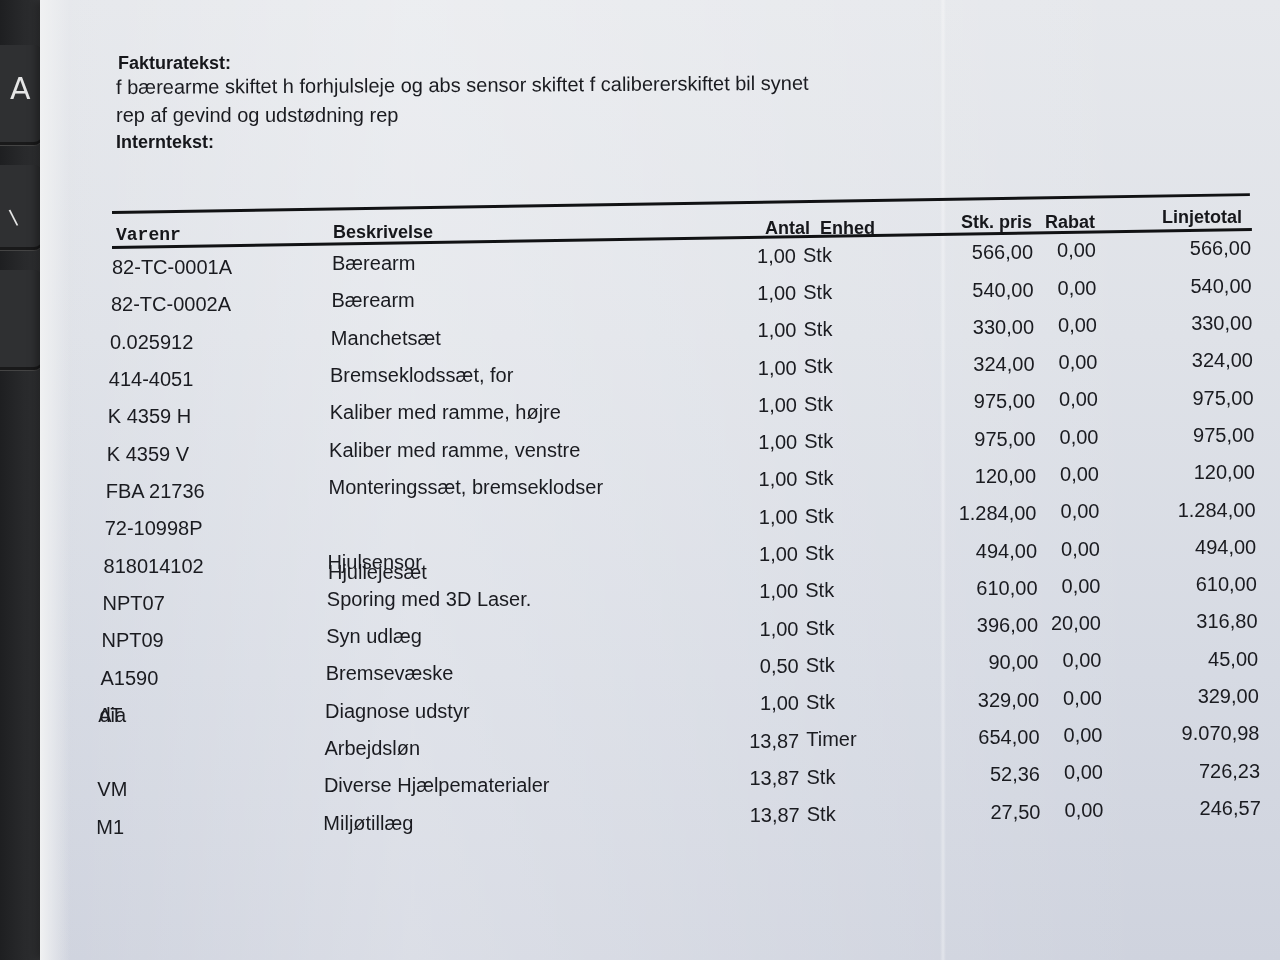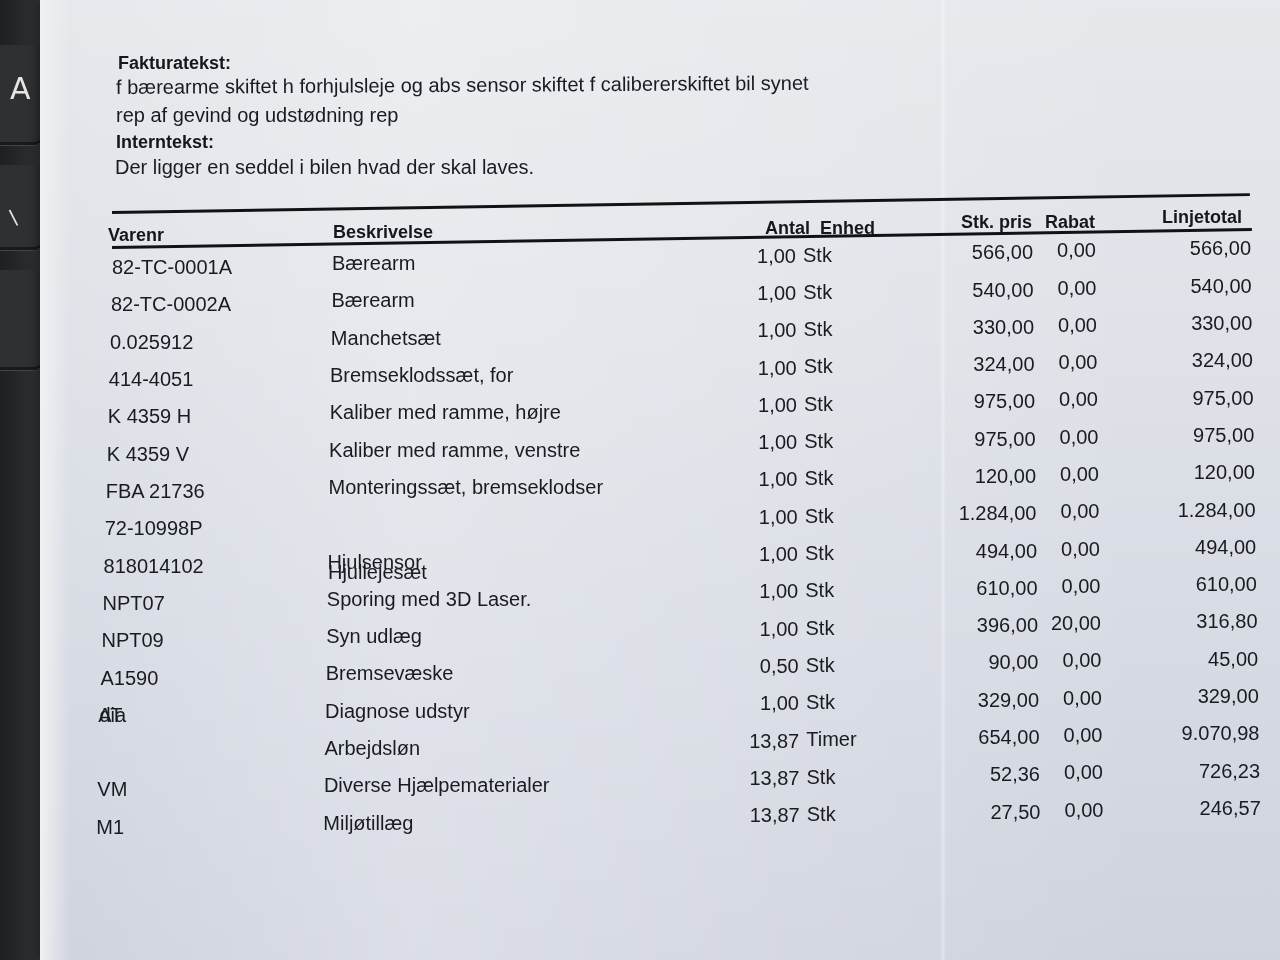--- a/index.html
+++ b/index.html
@@ -85,27 +85,26 @@
 
 <div class="paper"></div>
 
 <div class="content">
 
   <div class="section-label" style="left:118px; top:53px;">Fakturatekst:</div>
   <div class="section-text" style="left:116px; top:76px; transform:rotate(-0.35deg); transform-origin:0 0;">f bærearme skiftet  h forhjulsleje og abs sensor skiftet  f calibererskiftet bil synet</div>
   <div class="section-text" style="left:116px; top:104px;">rep af gevind og udstødning rep</div>
 
   <div class="section-label" style="left:116px; top:132px;">Interntekst:</div>
-  <div class="section-text" style="left:115px; top:156px;">Der ligger en seddel i bilen hvad der skal laves.</div>
 
   <div class="rule" style="left:112px; top:211px; width:1138px; transform:rotate(-0.9deg);"></div>
   <div class="rule" style="left:112px; top:246px; width:1140px; transform:rotate(-0.9deg);"></div>
 
   <div>
-    <div class="th" style="left:108px; top:225px;">Varenr</div>
+    <div class="th" style="left:116px; top:225px;font-family:Liberation Mono, monospace;">Varenr</div>
     <div class="th" style="left:333px; top:222px;">Beskrivelse</div>
     <div class="th" style="left:765px; top:218px; white-space:pre;">Antal  Enhed</div>
     <div class="th" style="left:961px; top:212px;">Stk. pris</div>
     <div class="th" style="left:1045px; top:212px;">Rabat</div>
     <div class="th" style="left:1162px; top:207px;">Linjetotal</div>
   </div>
 
   <div id="rows">
       <div>
         <div class="cell" style="left: 112px; top: 256px; width: 200px;">82-TC-0001A</div>

